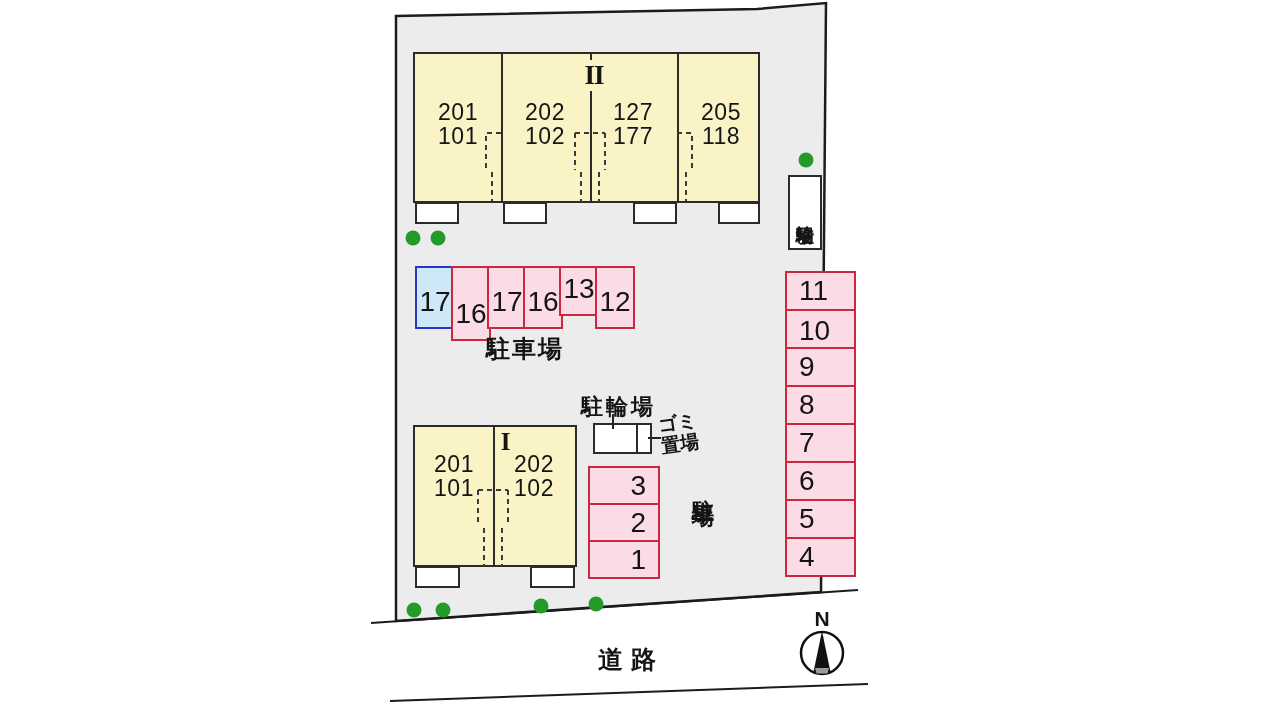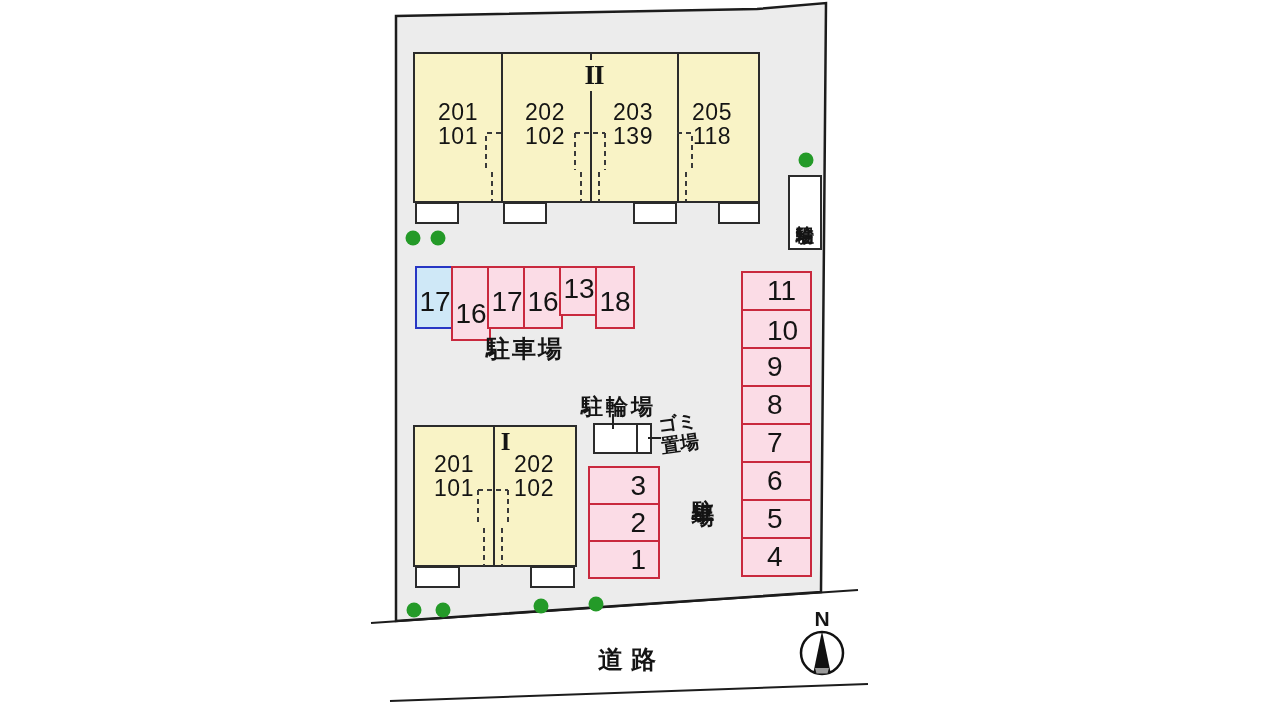--- a/index.html
+++ b/index.html
@@ -25,21 +25,21 @@
   .porch{
     position:absolute;background:#ffffff;border:2px solid var(--building-border,#2b2b2b);
     z-index:3;box-sizing:border-box;
   }
   .pcell{
     position:absolute;box-sizing:border-box;z-index:2;
     background:var(--parking-fill,#fbdce6);border:2px solid var(--parking-border,#c9293e);
     display:flex;font-size:28px;font-weight:500;color:var(--ink,#141414);
   }
   .pcell.bottom-num{align-items:flex-end;justify-content:center;padding-bottom:9px;}
-  .pcell.left-num{align-items:center;justify-content:flex-start;padding-left:24px;}
+  .pcell.left-num{align-items:center;justify-content:flex-start;padding-left:12px;margin-left:44px;}
   .pcell.right-num{align-items:center;justify-content:flex-end;padding-right:12px;}
   .pcell.reserved{background:var(--reserved-fill,#cde8f7);border-color:var(--reserved-border,#2736c4);}
   .jp{font-weight:700;color:var(--ink,#141414);}
   .roman{font-family:"Liberation Serif","DejaVu Serif",serif;font-weight:700;letter-spacing:-1px;}
   .vtext{writing-mode:vertical-rl;text-orientation:upright;}
   .whitebox{position:absolute;background:#fff;border:2px solid var(--building-border,#2b2b2b);box-sizing:border-box;z-index:2;}
 </style>
 </head>
 <body>
 
@@ -50,22 +50,22 @@
     <line x1="371" y1="623" x2="858" y2="590" style="stroke:var(--outline);stroke-width:2"></line>
     <line x1="390" y1="701" x2="868" y2="684" style="stroke:var(--outline);stroke-width:2"></line>
   </svg>
 
   <div class="building" style="left:413px;top:52px;width:347px;height:151px">
     <div class="divider" style="left:86px"></div>
     <div class="divider" style="left:175px"></div>
     <div class="divider" style="left:262px"></div>
     <div class="unit-label" style="left:11px;top:46px"><span>201</span><br><span>101</span></div>
     <div class="unit-label" style="left:98px;top:46px"><span>202</span><br><span>102</span></div>
-    <div class="unit-label" style="left:186px;top:46px"><span>203</span><br><span>139</span></div>
-    <div class="unit-label" style="left:265px;top:46px"><span>205</span><br><span>118</span></div>
+    <div class="unit-label" style="left:186px;top:46px"><span>127</span><br><span>177</span></div>
+    <div class="unit-label" style="left:274px;top:46px"><span>205</span><br><span>118</span></div>
   </div>
 
   <div class="abs roman label-layer" style="left:577px;top:60px;width:34px;text-align:center;font-size:27px;background:var(--building-fill);z-index:4">II</div>
 
   <div class="porch" style="left:415px;top:202px;width:44px;height:22px"></div>
   <div class="porch" style="left:503px;top:202px;width:44px;height:22px"></div>
   <div class="porch" style="left:633px;top:202px;width:44px;height:22px"></div>
   <div class="porch" style="left:718px;top:202px;width:42px;height:22px"></div>
 
   <div class="building" style="left:413px;top:425px;width:164px;height:142px">
@@ -76,21 +76,21 @@
   <div class="abs roman label-layer" style="left:495px;top:428px;width:20px;text-align:center;font-size:25px;z-index:4">I</div>
 
   <div class="porch" style="left:415px;top:566px;width:45px;height:22px"></div>
   <div class="porch" style="left:530px;top:566px;width:45px;height:22px"></div>
 
   <div class="pcell reserved bottom-num" style="left:415px;top:266px;width:40px;height:63px">17</div>
   <div class="pcell bottom-num" style="left:451px;top:266px;width:40px;height:75px">16</div>
   <div class="pcell bottom-num" style="left:487px;top:266px;width:40px;height:63px">17</div>
   <div class="pcell bottom-num" style="left:523px;top:266px;width:40px;height:63px">16</div>
   <div class="pcell bottom-num" style="left:559px;top:266px;width:40px;height:50px">13</div>
-  <div class="pcell bottom-num" style="left:595px;top:266px;width:40px;height:63px">18</div>
+  <div class="pcell bottom-num" style="left:595px;top:266px;width:40px;height:63px">12</div>
   <div class="abs jp label-layer" style="left:486px;top:333px;font-size:24px;letter-spacing:2px">駐車場</div>
 
   <div class="pcell left-num" style="left:741px;top:271px;width:71px;height:40px">11</div>
   <div class="pcell left-num" style="left:741px;top:309px;width:71px;height:44px">10</div>
   <div class="pcell left-num" style="left:741px;top:347px;width:71px;height:40px">9</div>
   <div class="pcell left-num" style="left:741px;top:385px;width:71px;height:40px">8</div>
   <div class="pcell left-num" style="left:741px;top:423px;width:71px;height:40px">7</div>
   <div class="pcell left-num" style="left:741px;top:461px;width:71px;height:40px">6</div>
   <div class="pcell left-num" style="left:741px;top:499px;width:71px;height:40px">5</div>
   <div class="pcell left-num" style="left:741px;top:537px;width:71px;height:40px">4</div>

